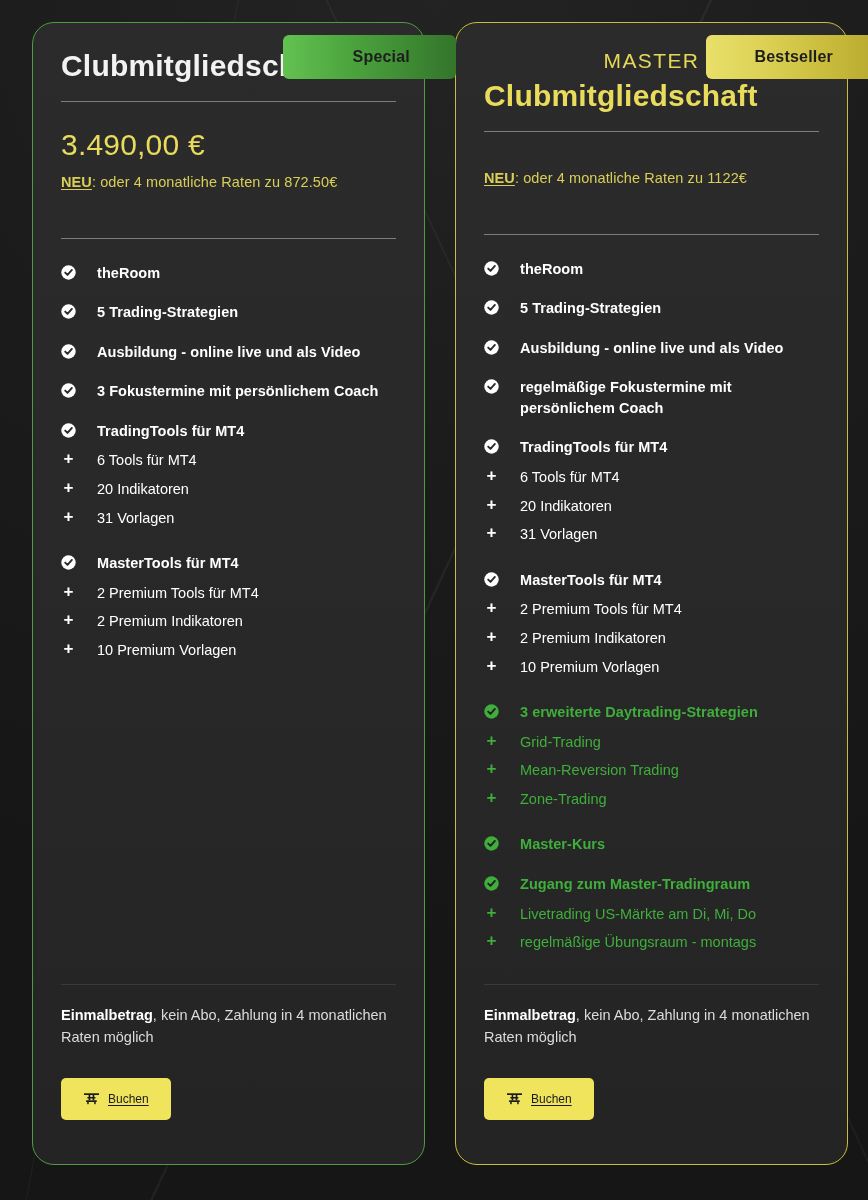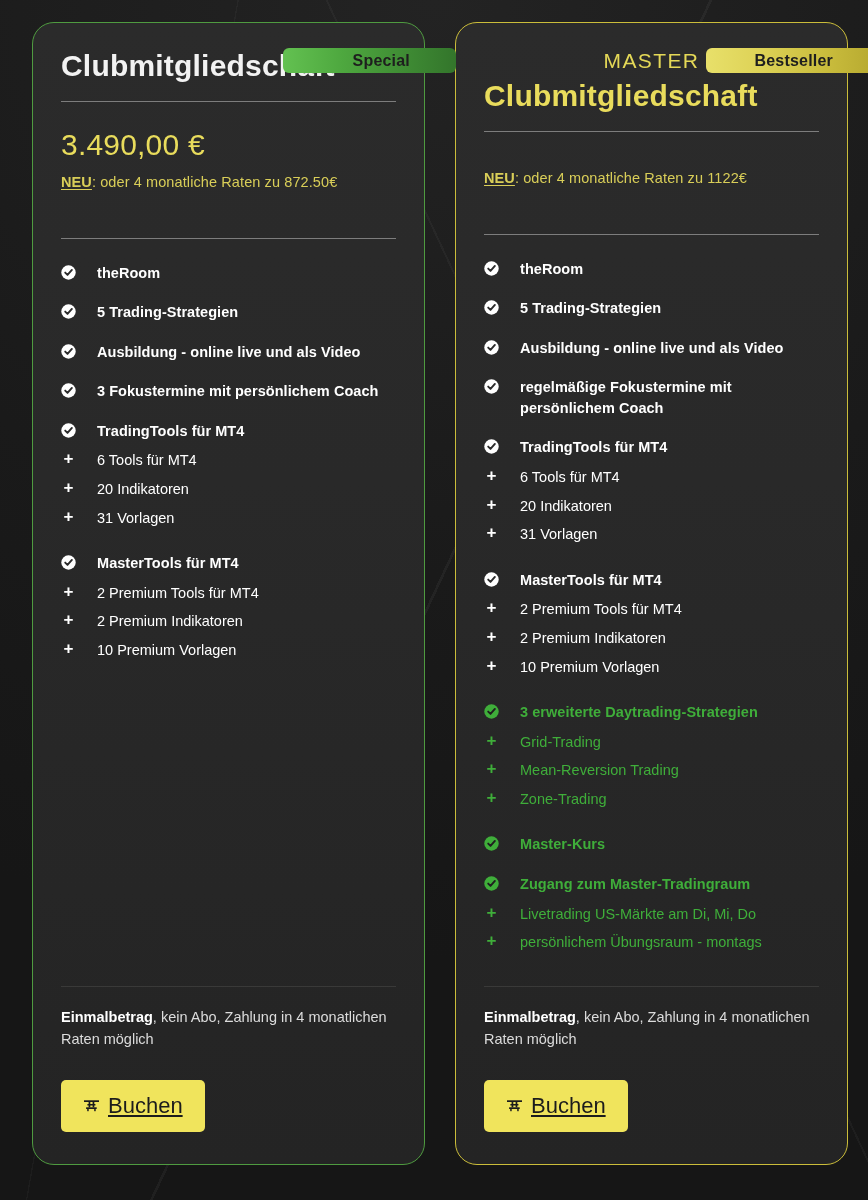--- a/index.html
+++ b/index.html
@@ -47,23 +47,23 @@
   .card-inner {
     position: relative;
     height: 100%;
     display: flex;
     flex-direction: column;
   }
 
   
   .badge {
     position: absolute;
-    top: 25px;
+    top: 12px;
     right: -32px;
-    height: 25px;
+    height: 44px;
     min-width: 173px;
     border-radius: 6px;
     display: flex;
     align-items: center;
     justify-content: flex-end;
     padding: 0 46px 0 18px;
     font-size: 16px;
     font-weight: bold;
     color: #1e1e1e;
     letter-spacing: .2px;
@@ -161,21 +161,21 @@
   }
 
   .feat-text { font-size: 14.5px; line-height: 1.42; }
   .feat.main .feat-text { font-weight: bold; letter-spacing: .05px; }
   .feat.sub  .feat-text { font-weight: normal; }
 
   .white  .feat-text, .white  .plus { color: #ffffff; }
   .green  .feat-text, .green  .plus { color: #3fae3a; }
 
   
-  .footer { padding-bottom: 4px; }
+  .footer { padding-bottom: 16px; }
   .footer-rule {
     height: 1px;
     background: #4a4a48;
     opacity: .55;
     margin-bottom: 20px;
   }
   .fine {
     font-size: 14.5px;
     color: #dcdcdc;
     line-height: 1.48;
@@ -186,21 +186,21 @@
   .buy-btn {
     display: inline-flex;
     align-items: center;
     gap: 8px;
     background: #f0e45c;
     color: #1c1c1c;
     border: none;
     border-radius: 5px;
     padding: 13px 22px;
     font-family: "Liberation Sans", sans-serif;
-    font-size: 22px;
+    font-size: 12px;
     cursor: pointer;
     margin-bottom: 28px;
   }
   .buy-btn .label { text-decoration: underline; text-underline-offset: 2px; }
   .cart-icon svg { display: block; }
 </style>
 </head>
 <body>
 
 <div class="bg-texture"></div>
@@ -464,21 +464,21 @@
               </svg>
             </span>
             <span class="feat-text">Zugang zum Master-Tradingraum</span>
           </div>
           <div class="feat sub green">
             <span class="plus">+</span>
             <span class="feat-text">Livetrading US-Märkte am Di, Mi, Do</span>
           </div>
           <div class="feat sub green">
             <span class="plus">+</span>
-            <span class="feat-text">persönlichem Übungsraum - montags</span>
+            <span class="feat-text">regelmäßige Übungsraum - montags</span>
           </div>
         </div>
 
       <div class="footer">
         <div class="footer-rule"></div>
         <div class="fine">
           <b>Einmalbetrag</b><span>, kein Abo, Zahlung in 4 monatlichen Raten möglich</span>
         </div>
         <button class="buy-btn">
           <span class="cart-icon">

